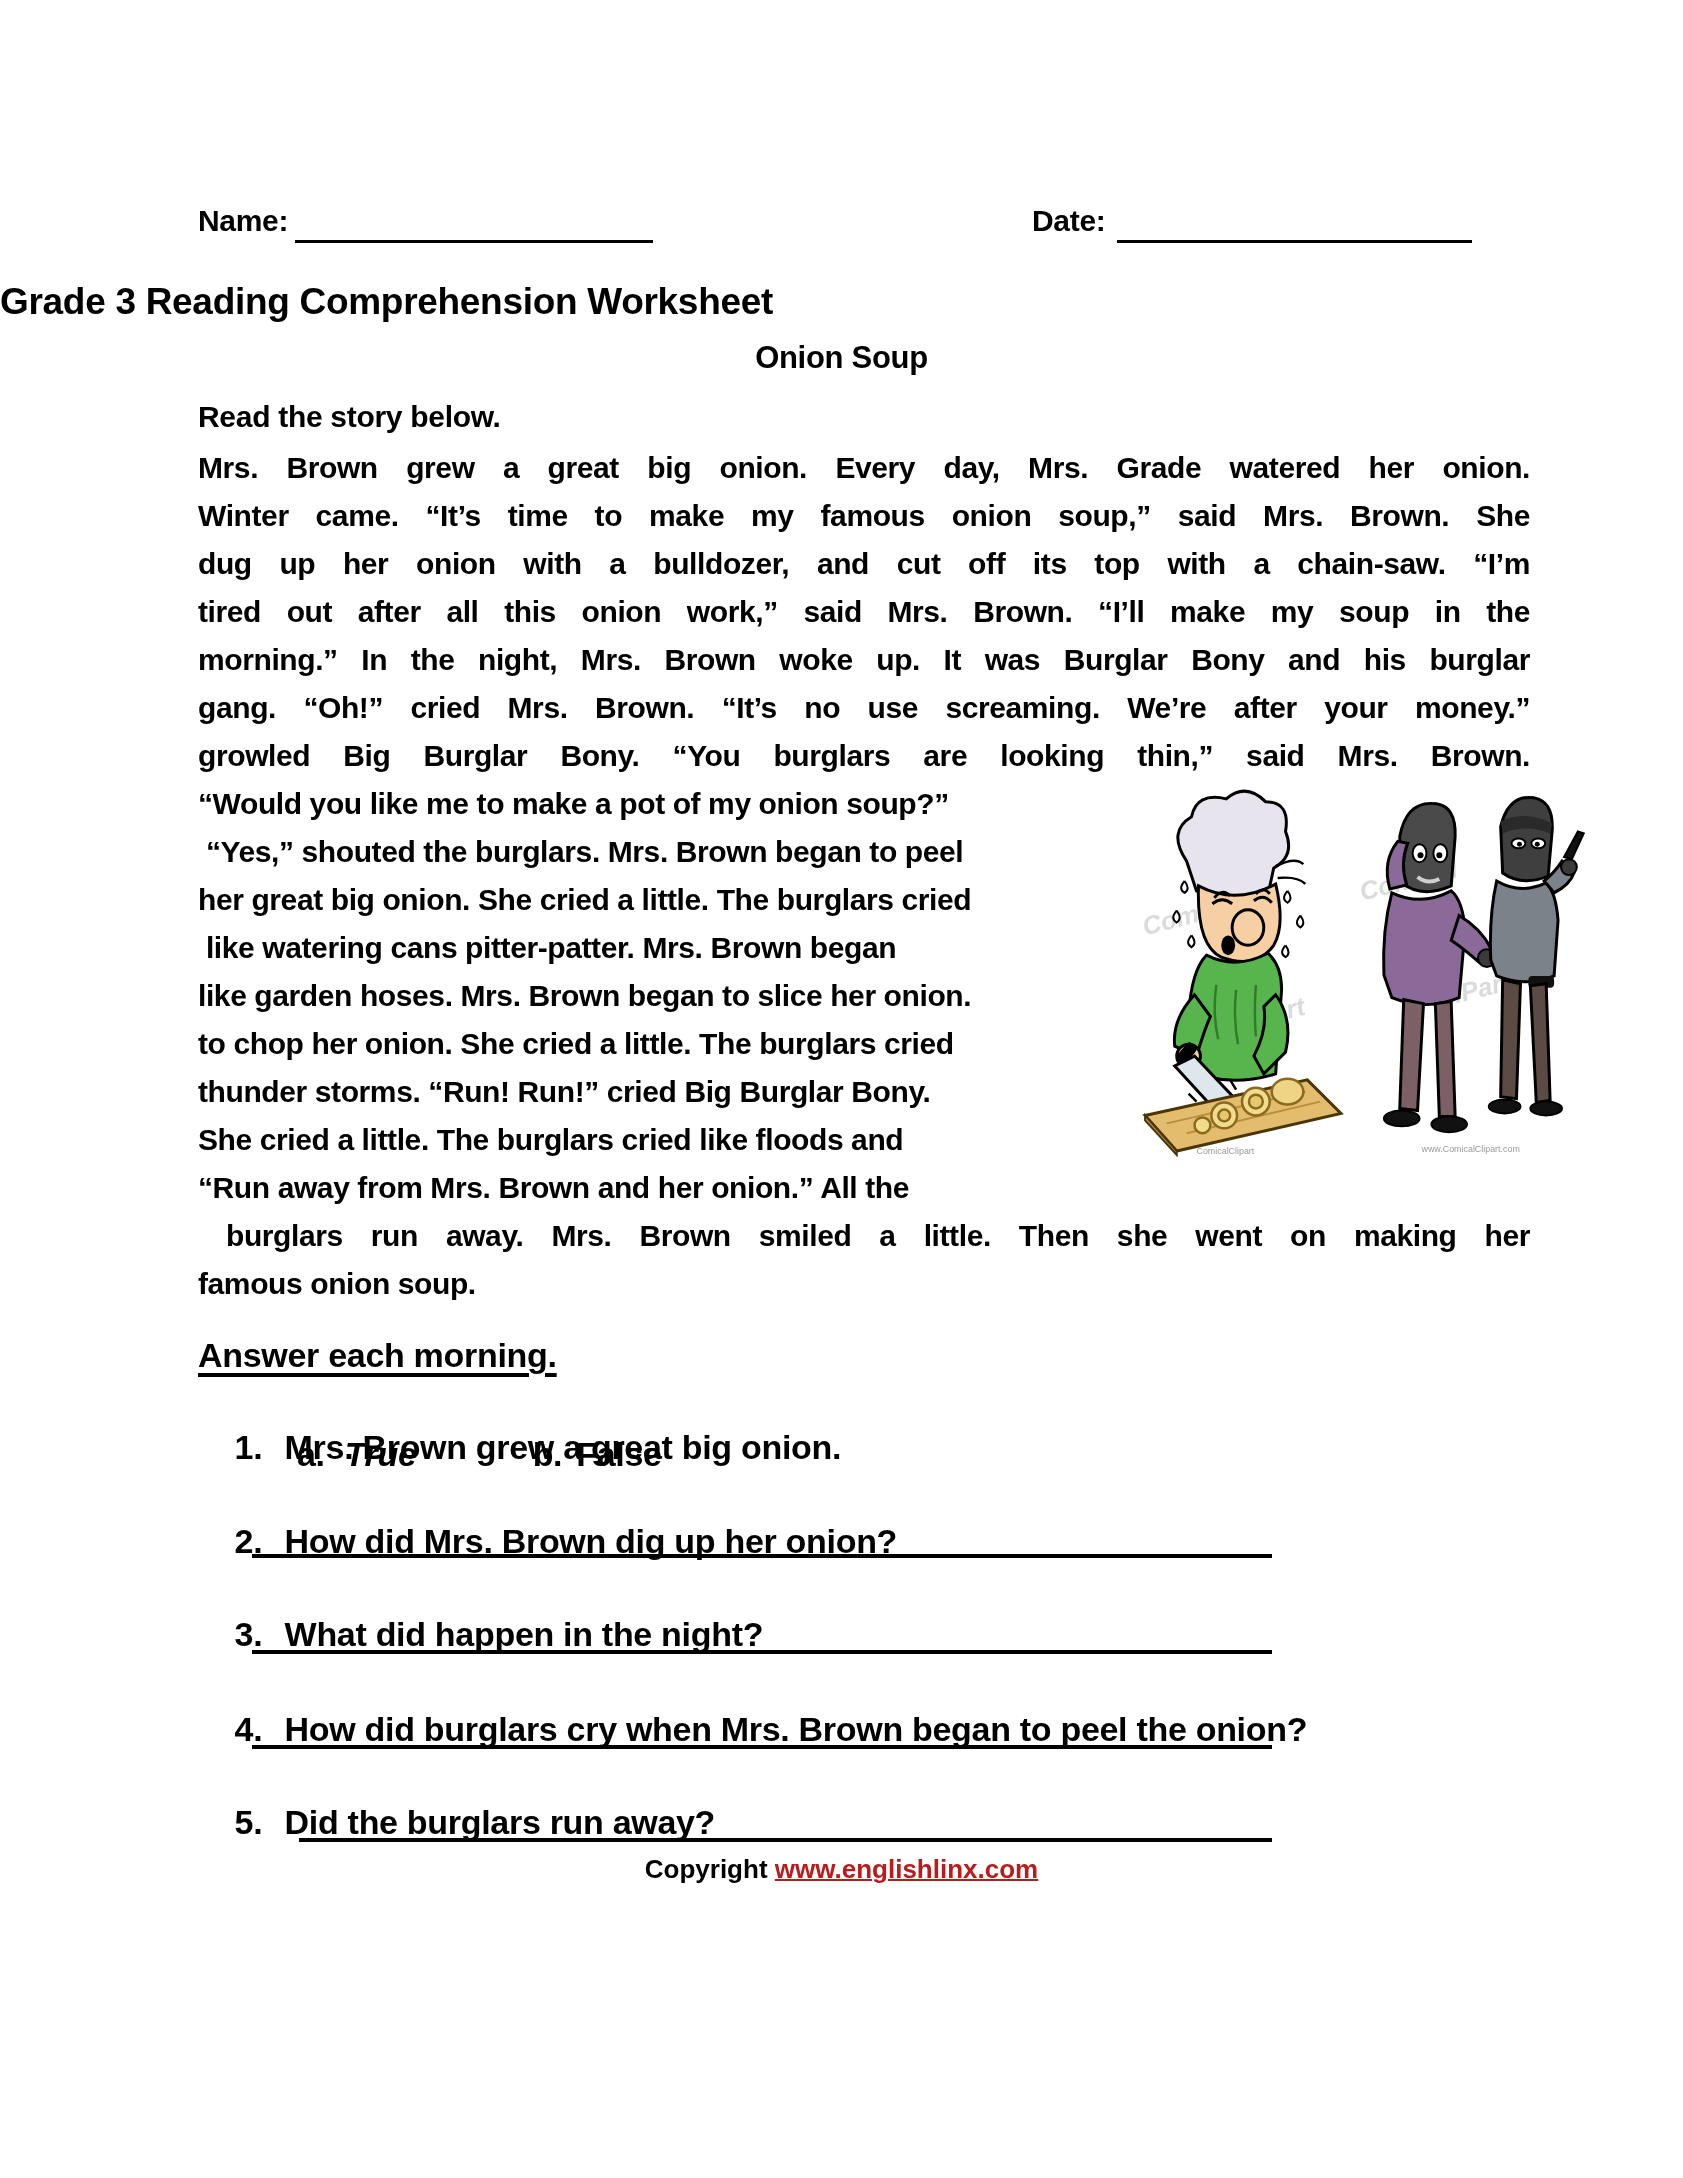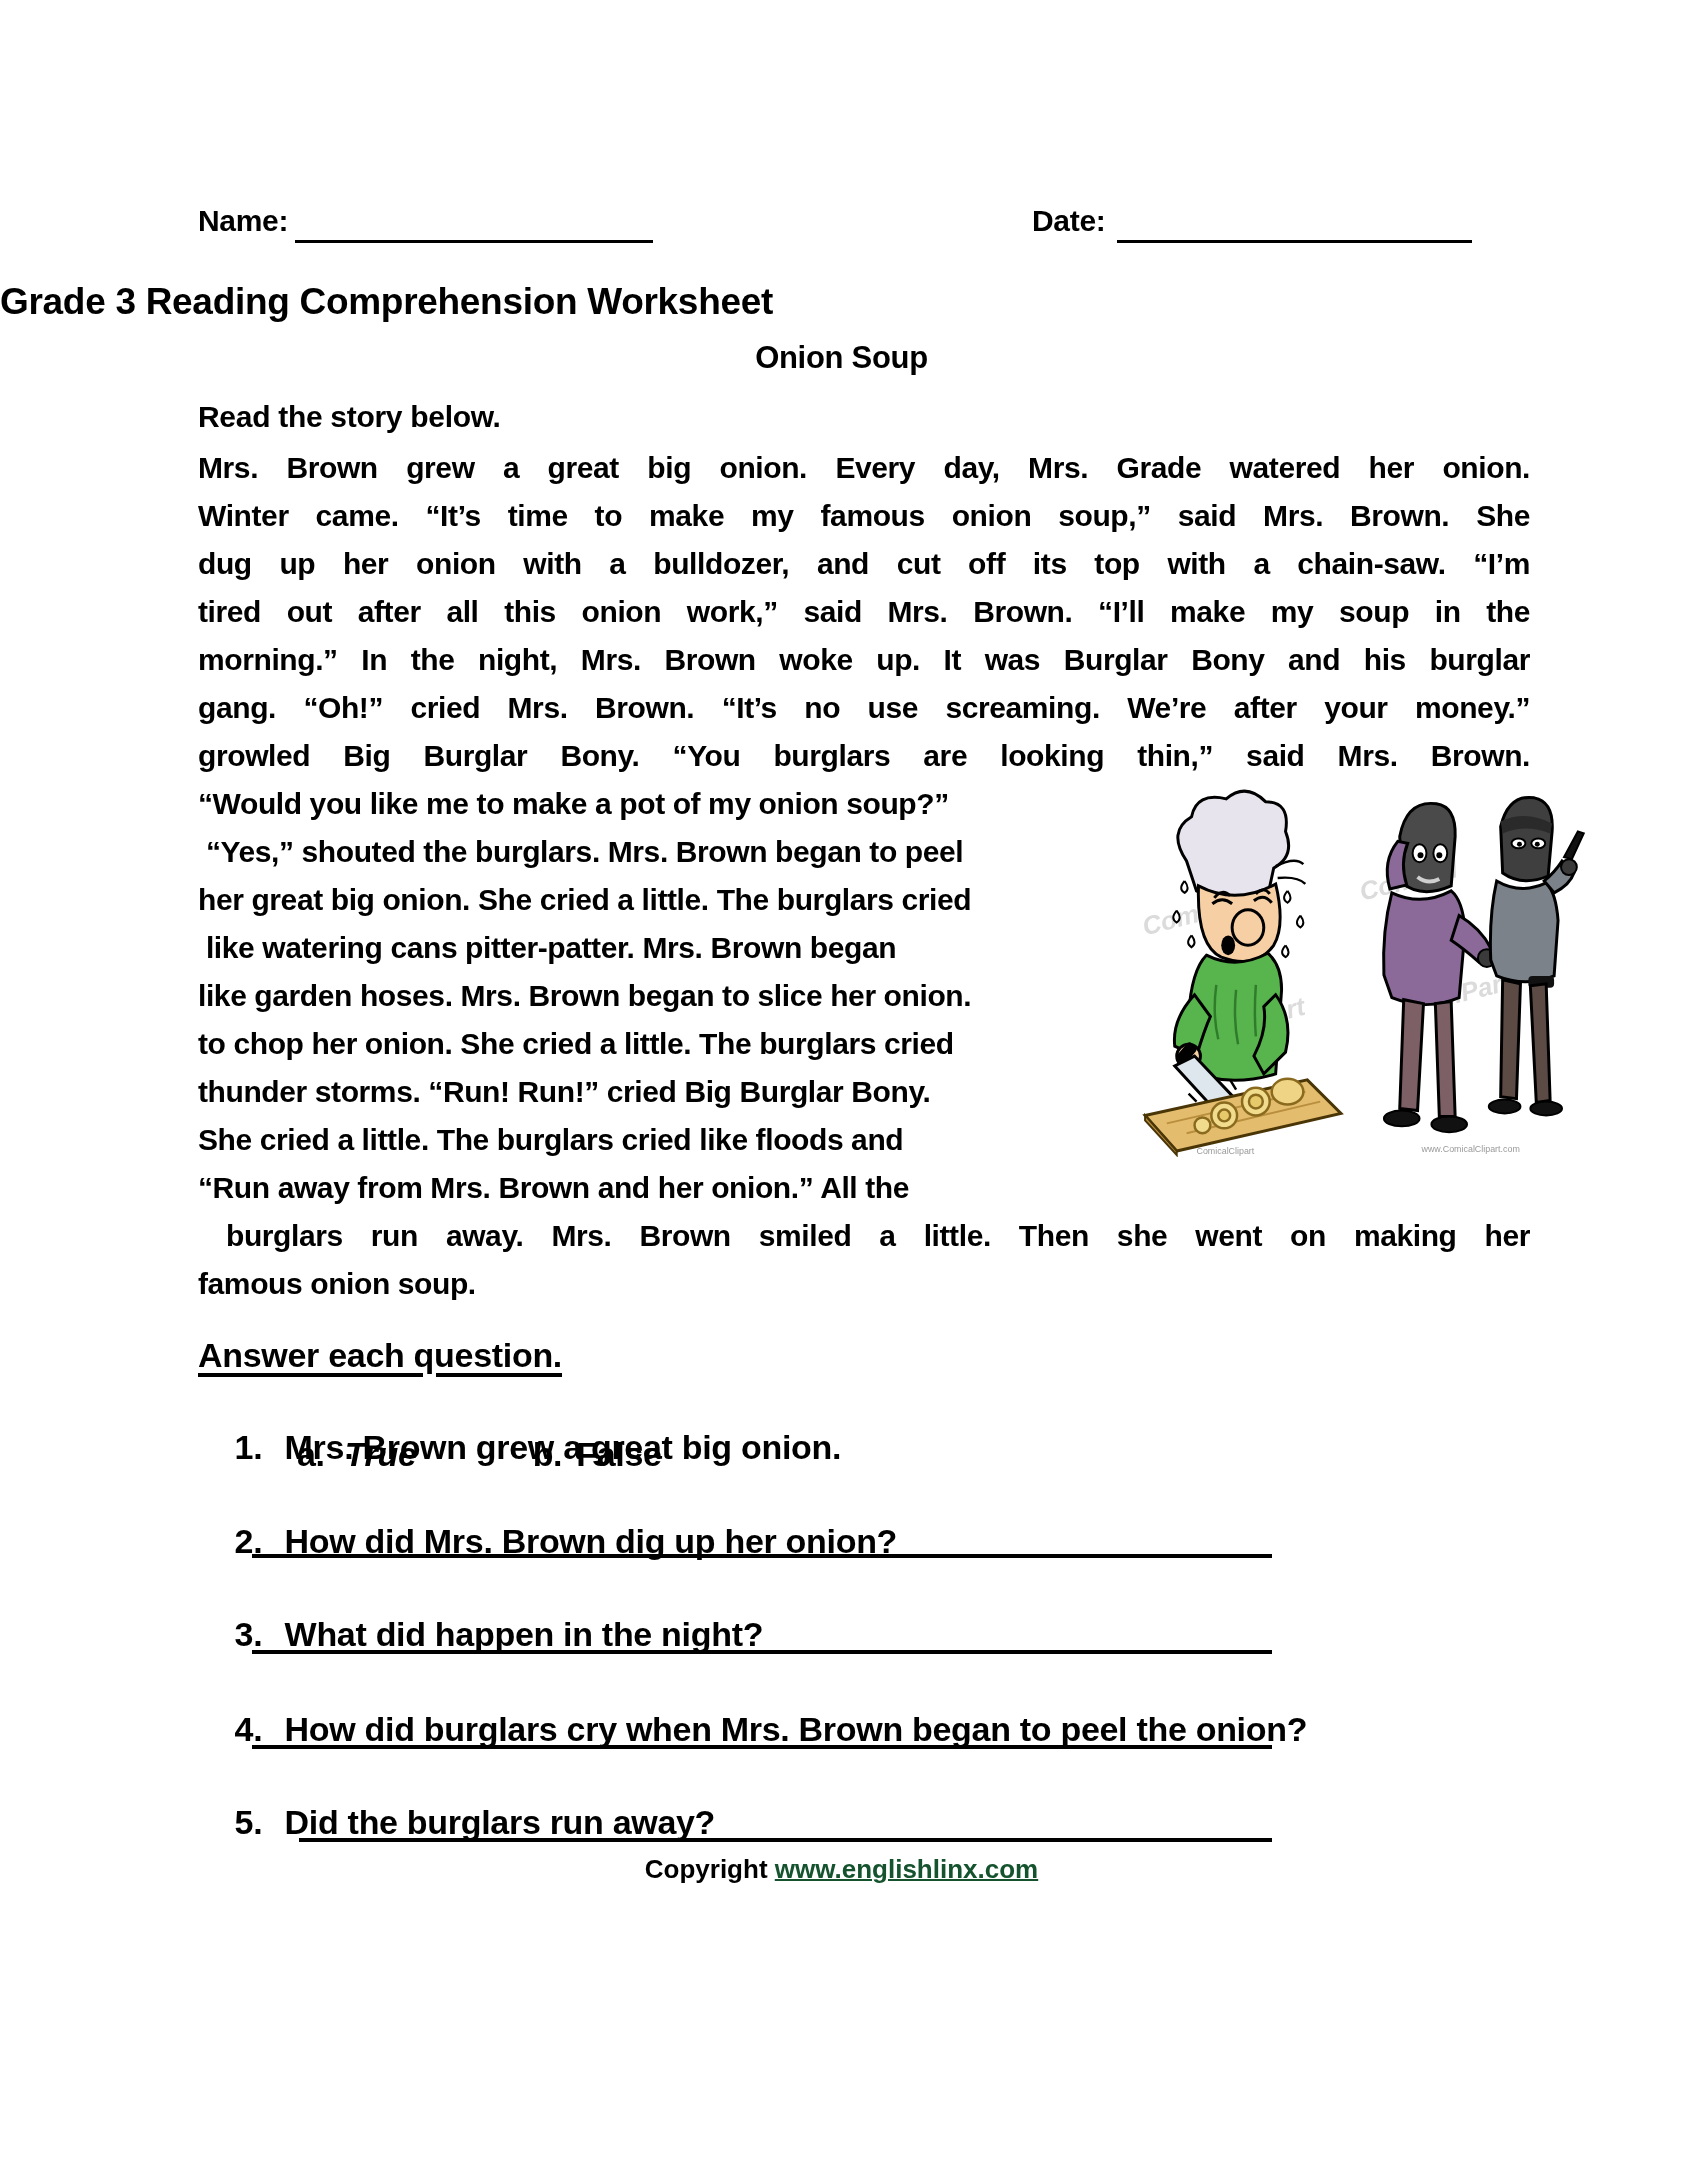--- a/index.html
+++ b/index.html
@@ -42,21 +42,21 @@
   .opt-a-text{margin-left:20px;font-style:italic;}
   .opt-b{margin-left:116px;}
   .opt-b-text{margin-left:14px;}
   .ans{position:absolute;height:4px;background:#000;}
   .ans1{top:1554px;left:252px;width:1020px;}
   .ans2{top:1650px;left:252px;width:1020px;}
   .ans3{top:1745px;left:252px;width:1020px;}
   .ans4{top:1838px;left:299px;width:973px;}
   
   .footer{position:absolute;top:1853px;left:0;width:1683px;text-align:center;font-size:26px;line-height:32px;}
-  .footer a{color:#14532d;text-decoration:underline;text-decoration-thickness:2px;font-weight:bold;text-align:center;}
+  .footer a{color:#b91c1c;text-decoration:underline;text-decoration-thickness:2px;font-weight:bold;text-align:center;}
   .wm{fill:rgba(175,175,175,0.45);font-style:italic;font-weight:bold;}
   .cap{fill:#9a9a9a;font-weight:normal;}
 </style>
 </head>
 <body>
 
 <div class="page">
 
   <div class="name-row">Name:</div>
   <div class="hline name-line"></div>
@@ -176,21 +176,21 @@
 
     <rect x="178" y="196" width="26" height="12" rx="4" fill="#111"></rect>
 
     <path d="M152 200 L150 318 L166 320 L170 204 Z" fill="#5c4a45" stroke="#000" stroke-width="3"></path>
     <path d="M180 206 L186 324 L200 322 L196 204 Z" fill="#5c4a45" stroke="#000" stroke-width="3"></path>
     <ellipse cx="154" cy="328" rx="16" ry="7" fill="#111" stroke="#000" stroke-width="2"></ellipse>
     <ellipse cx="196" cy="330" rx="16" ry="7" fill="#111" stroke="#000" stroke-width="2"></ellipse>
     <text class="cap" x="70" y="374" font-size="9">www.ComicalClipart.com</text>
   </svg>
 
-  <div class="q-header">Answer each question.</div>
+  <div class="q-header">Answer each morning.</div>
 
   <div class="q-row q1">
     <span class="q-num">1.</span><span>Mrs. Brown grew a great big onion.</span>
   </div>
 
   <div class="q-opts">
     <span class="opt-label">a.</span><span class="opt-a-text">True</span><span class="opt-b opt-label">b.</span><span class="opt-b-text">False</span>
   </div>
 
   <div class="q-row q2">

